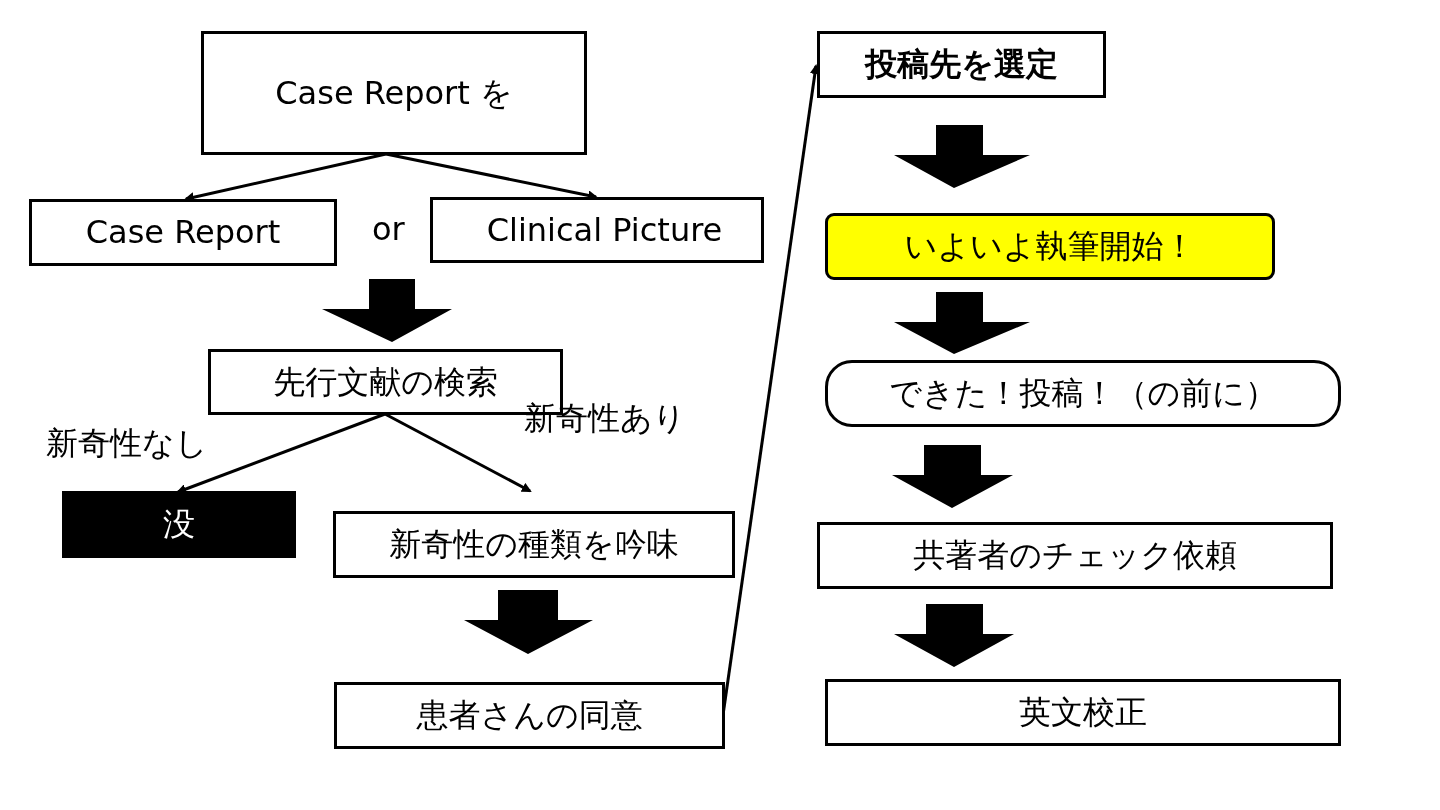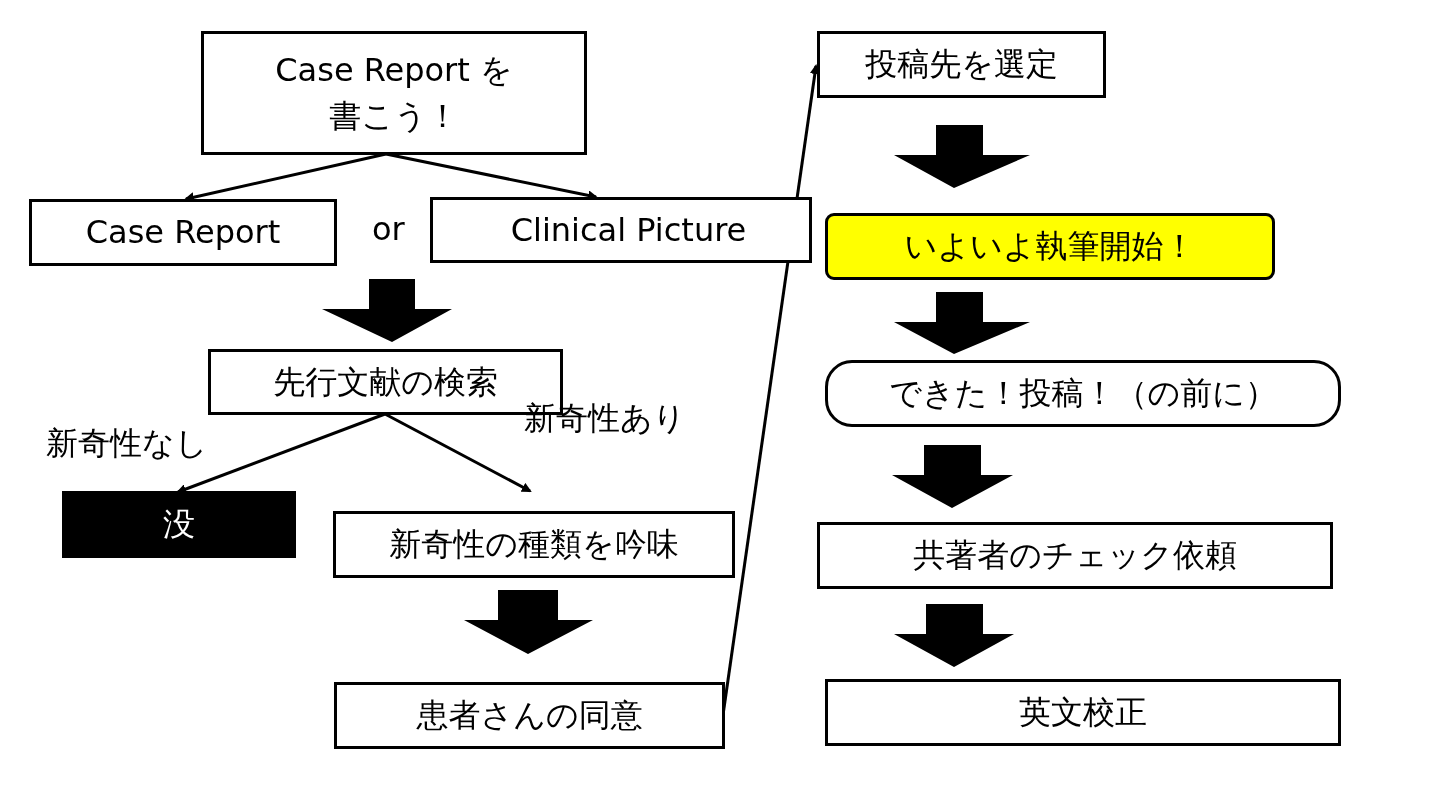--- a/index.html
+++ b/index.html
@@ -32,30 +32,29 @@
   <polygon points="369,279 415,279 415,309 452,309 392,342 322,309 369,309" fill="#000"></polygon>
   <polygon points="498,590 558,590 558,620 593,620 528,654 464,620 498,620" fill="#000"></polygon>
   <polygon points="936,125 983,125 983,155 1030,155 954,188 894,155 936,155" fill="#000"></polygon>
   <polygon points="936,292 983,292 983,322 1030,322 954,354 894,322 936,322" fill="#000"></polygon>
   <polygon points="924,445 981,445 981,475 1013,475 952,508 892,475 924,475" fill="#000"></polygon>
   <polygon points="926,604 983,604 983,634 1014,634 954,667 894,634 926,634" fill="#000"></polygon>
 </svg>
 
 <div class="box" style="left:201px;top:31px;width:386px;height:124px;flex-direction:column;">
   <span>Case Report を</span>
-  <span>書こう！</span>
 </div>
 
 <div class="box" style="left:29px;top:199px;width:308px;height:67px;">
   <span>Case Report</span>
 </div>
 
 <div class="label" style="left:372px;top:210px;">or</div>
 
-<div class="box" style="left:430px;top:197px;width:382px;height:66px;padding-left:15px;">
+<div class="box" style="left:430px;top:197px;width:334px;height:66px;padding-left:15px;">
   <span>Clinical Picture</span>
 </div>
 
 <div class="box" style="left:208px;top:349px;width:355px;height:66px;">
   <span>先行文献の検索</span>
 </div>
 
 <div class="label" style="left:46px;top:422px;">新奇性なし</div>
 <div class="label" style="left:524px;top:397px;">新奇性あり</div>
 
@@ -64,21 +63,21 @@
 </div>
 
 <div class="box" style="left:333px;top:491px;width:402px;height:67px;margin-top:20px;">
   <span>新奇性の種類を吟味</span>
 </div>
 
 <div class="box" style="left:334px;top:682px;width:391px;height:67px;justify-content:center;">
   <span>患者さんの同意</span>
 </div>
 
-<div class="box" style="left:817px;top:31px;width:289px;height:67px;">
+<div class="box" style="left:817px;top:31px;width:289px;height:67px;font-weight:bold;">
   <span>投稿先を選定</span>
 </div>
 
 <div class="box hl" style="left:825px;top:213px;width:450px;height:67px;">
   <span>いよいよ執筆開始！</span>
 </div>
 
 <div class="box" style="left:825px;top:360px;width:516px;height:67px;border-radius:27px;">
   <span>できた！投稿！（の前に）</span>
 </div>

